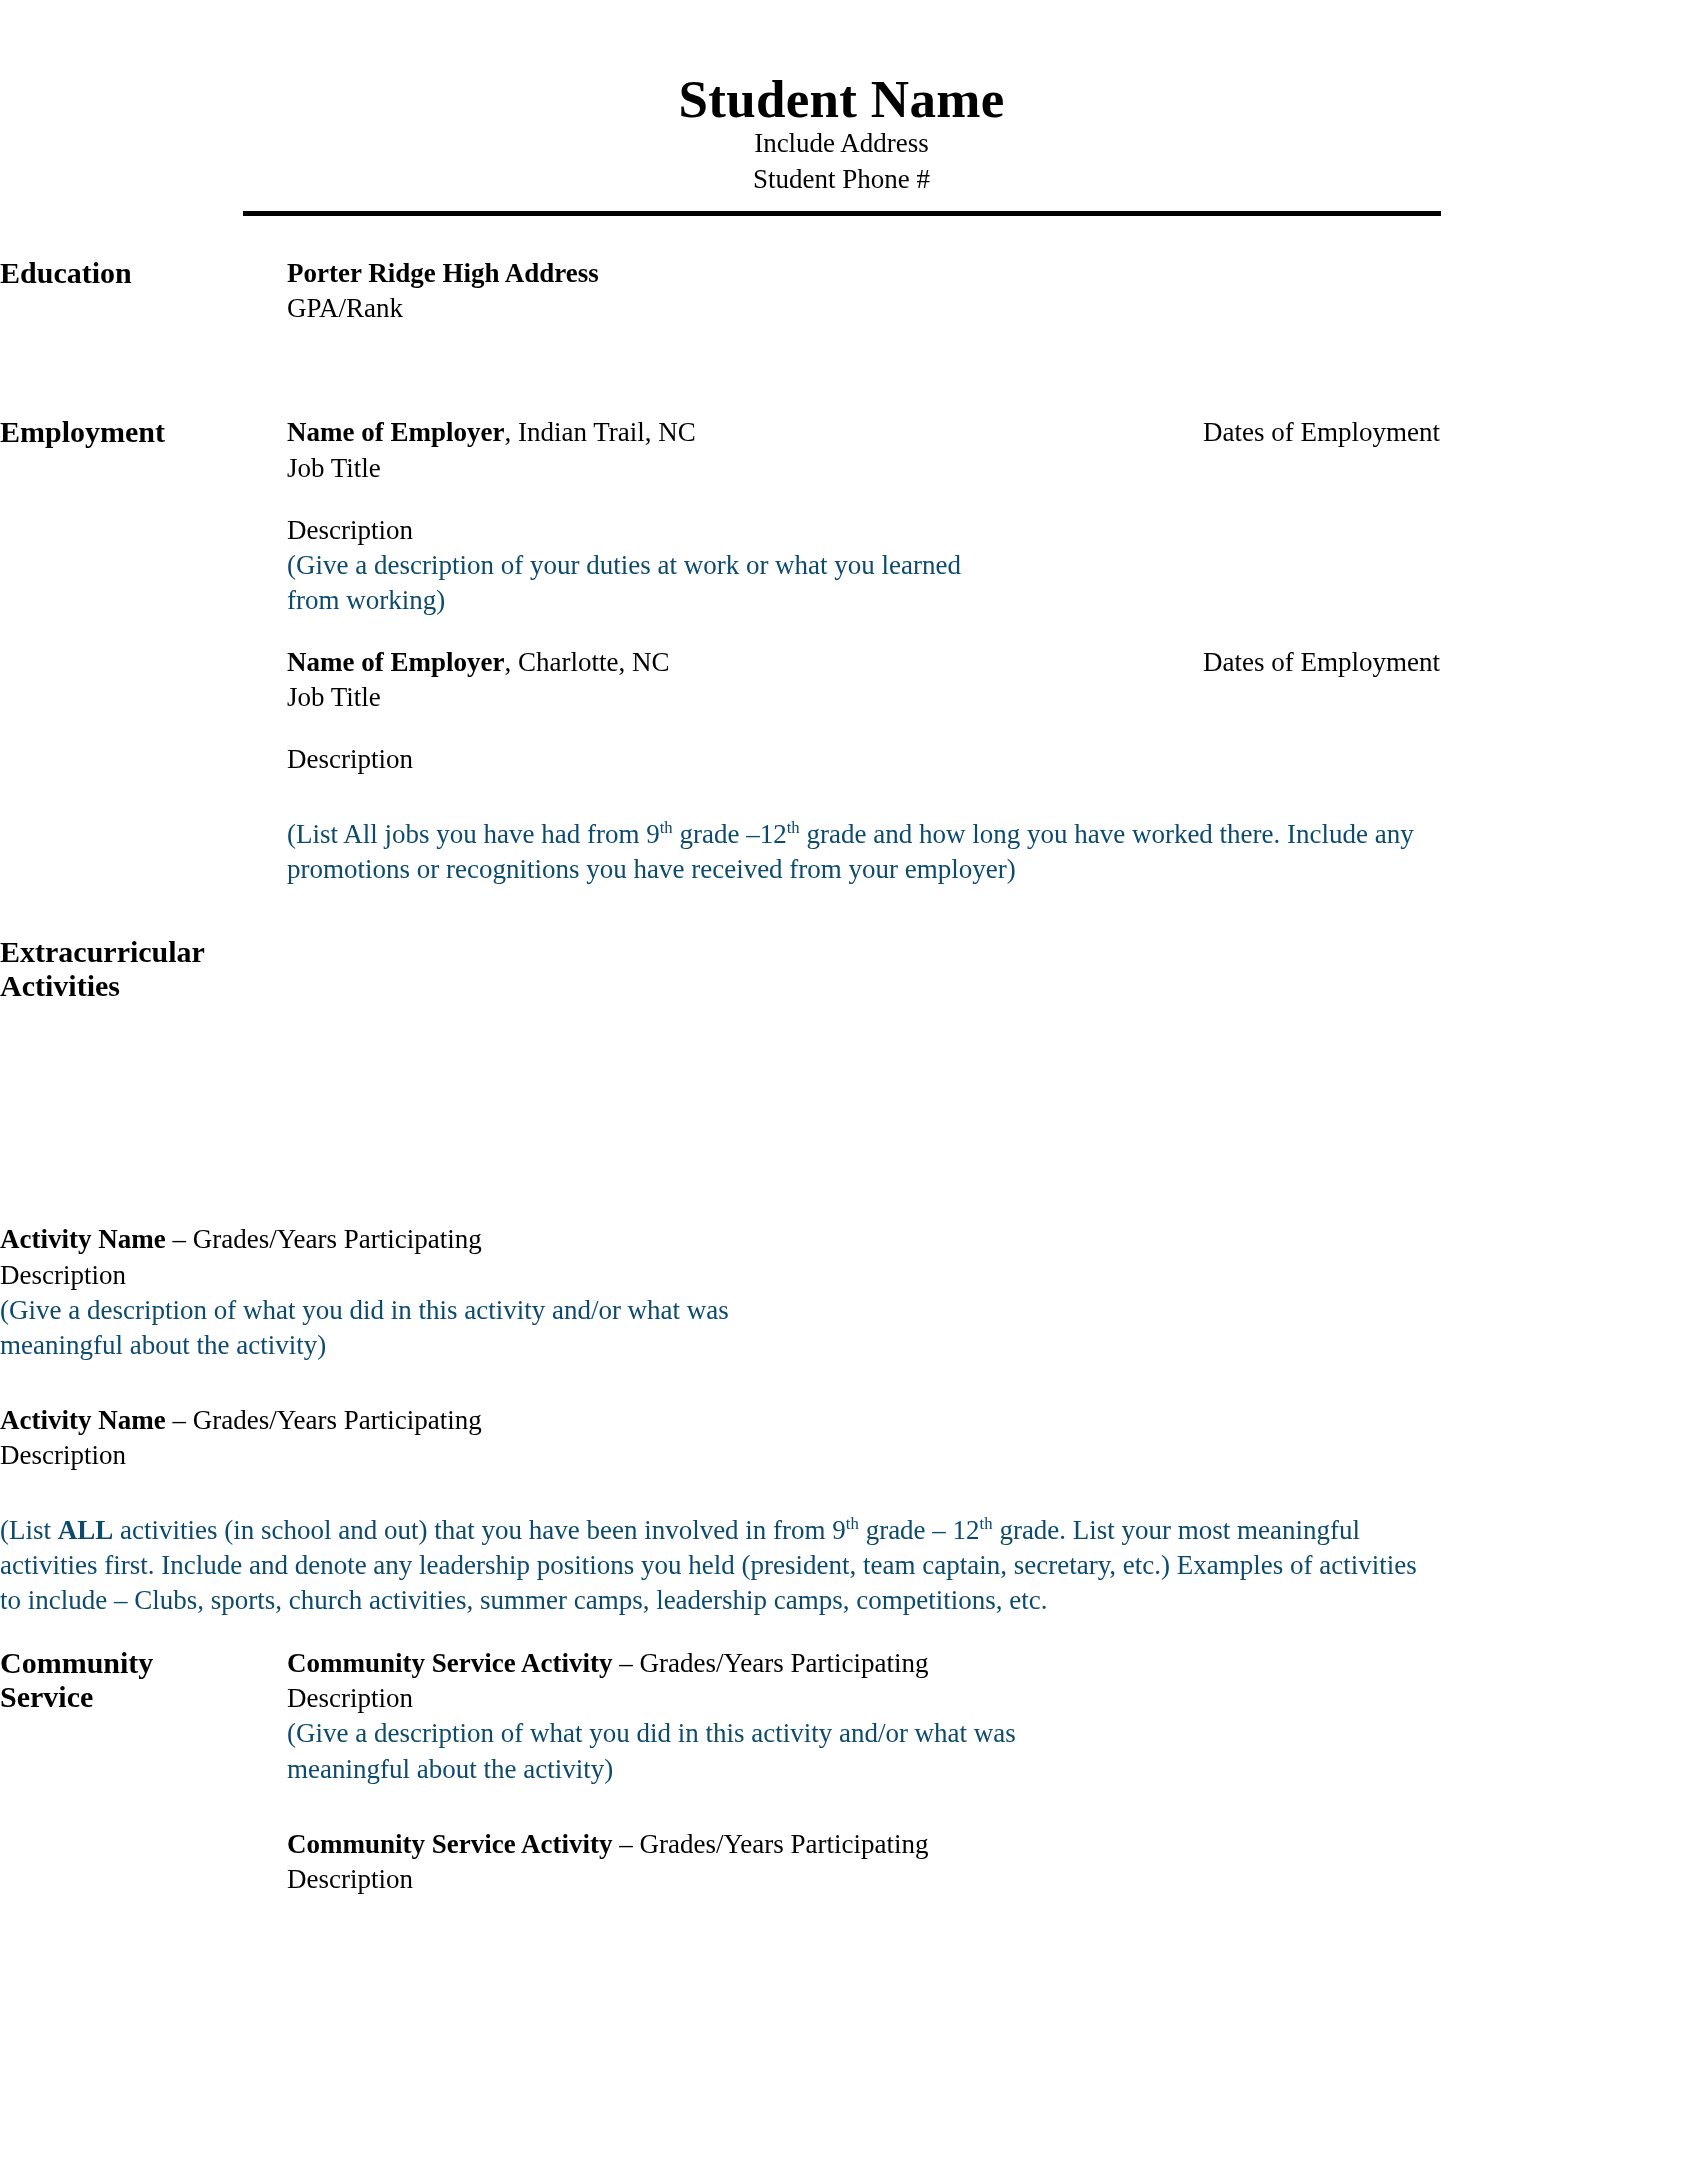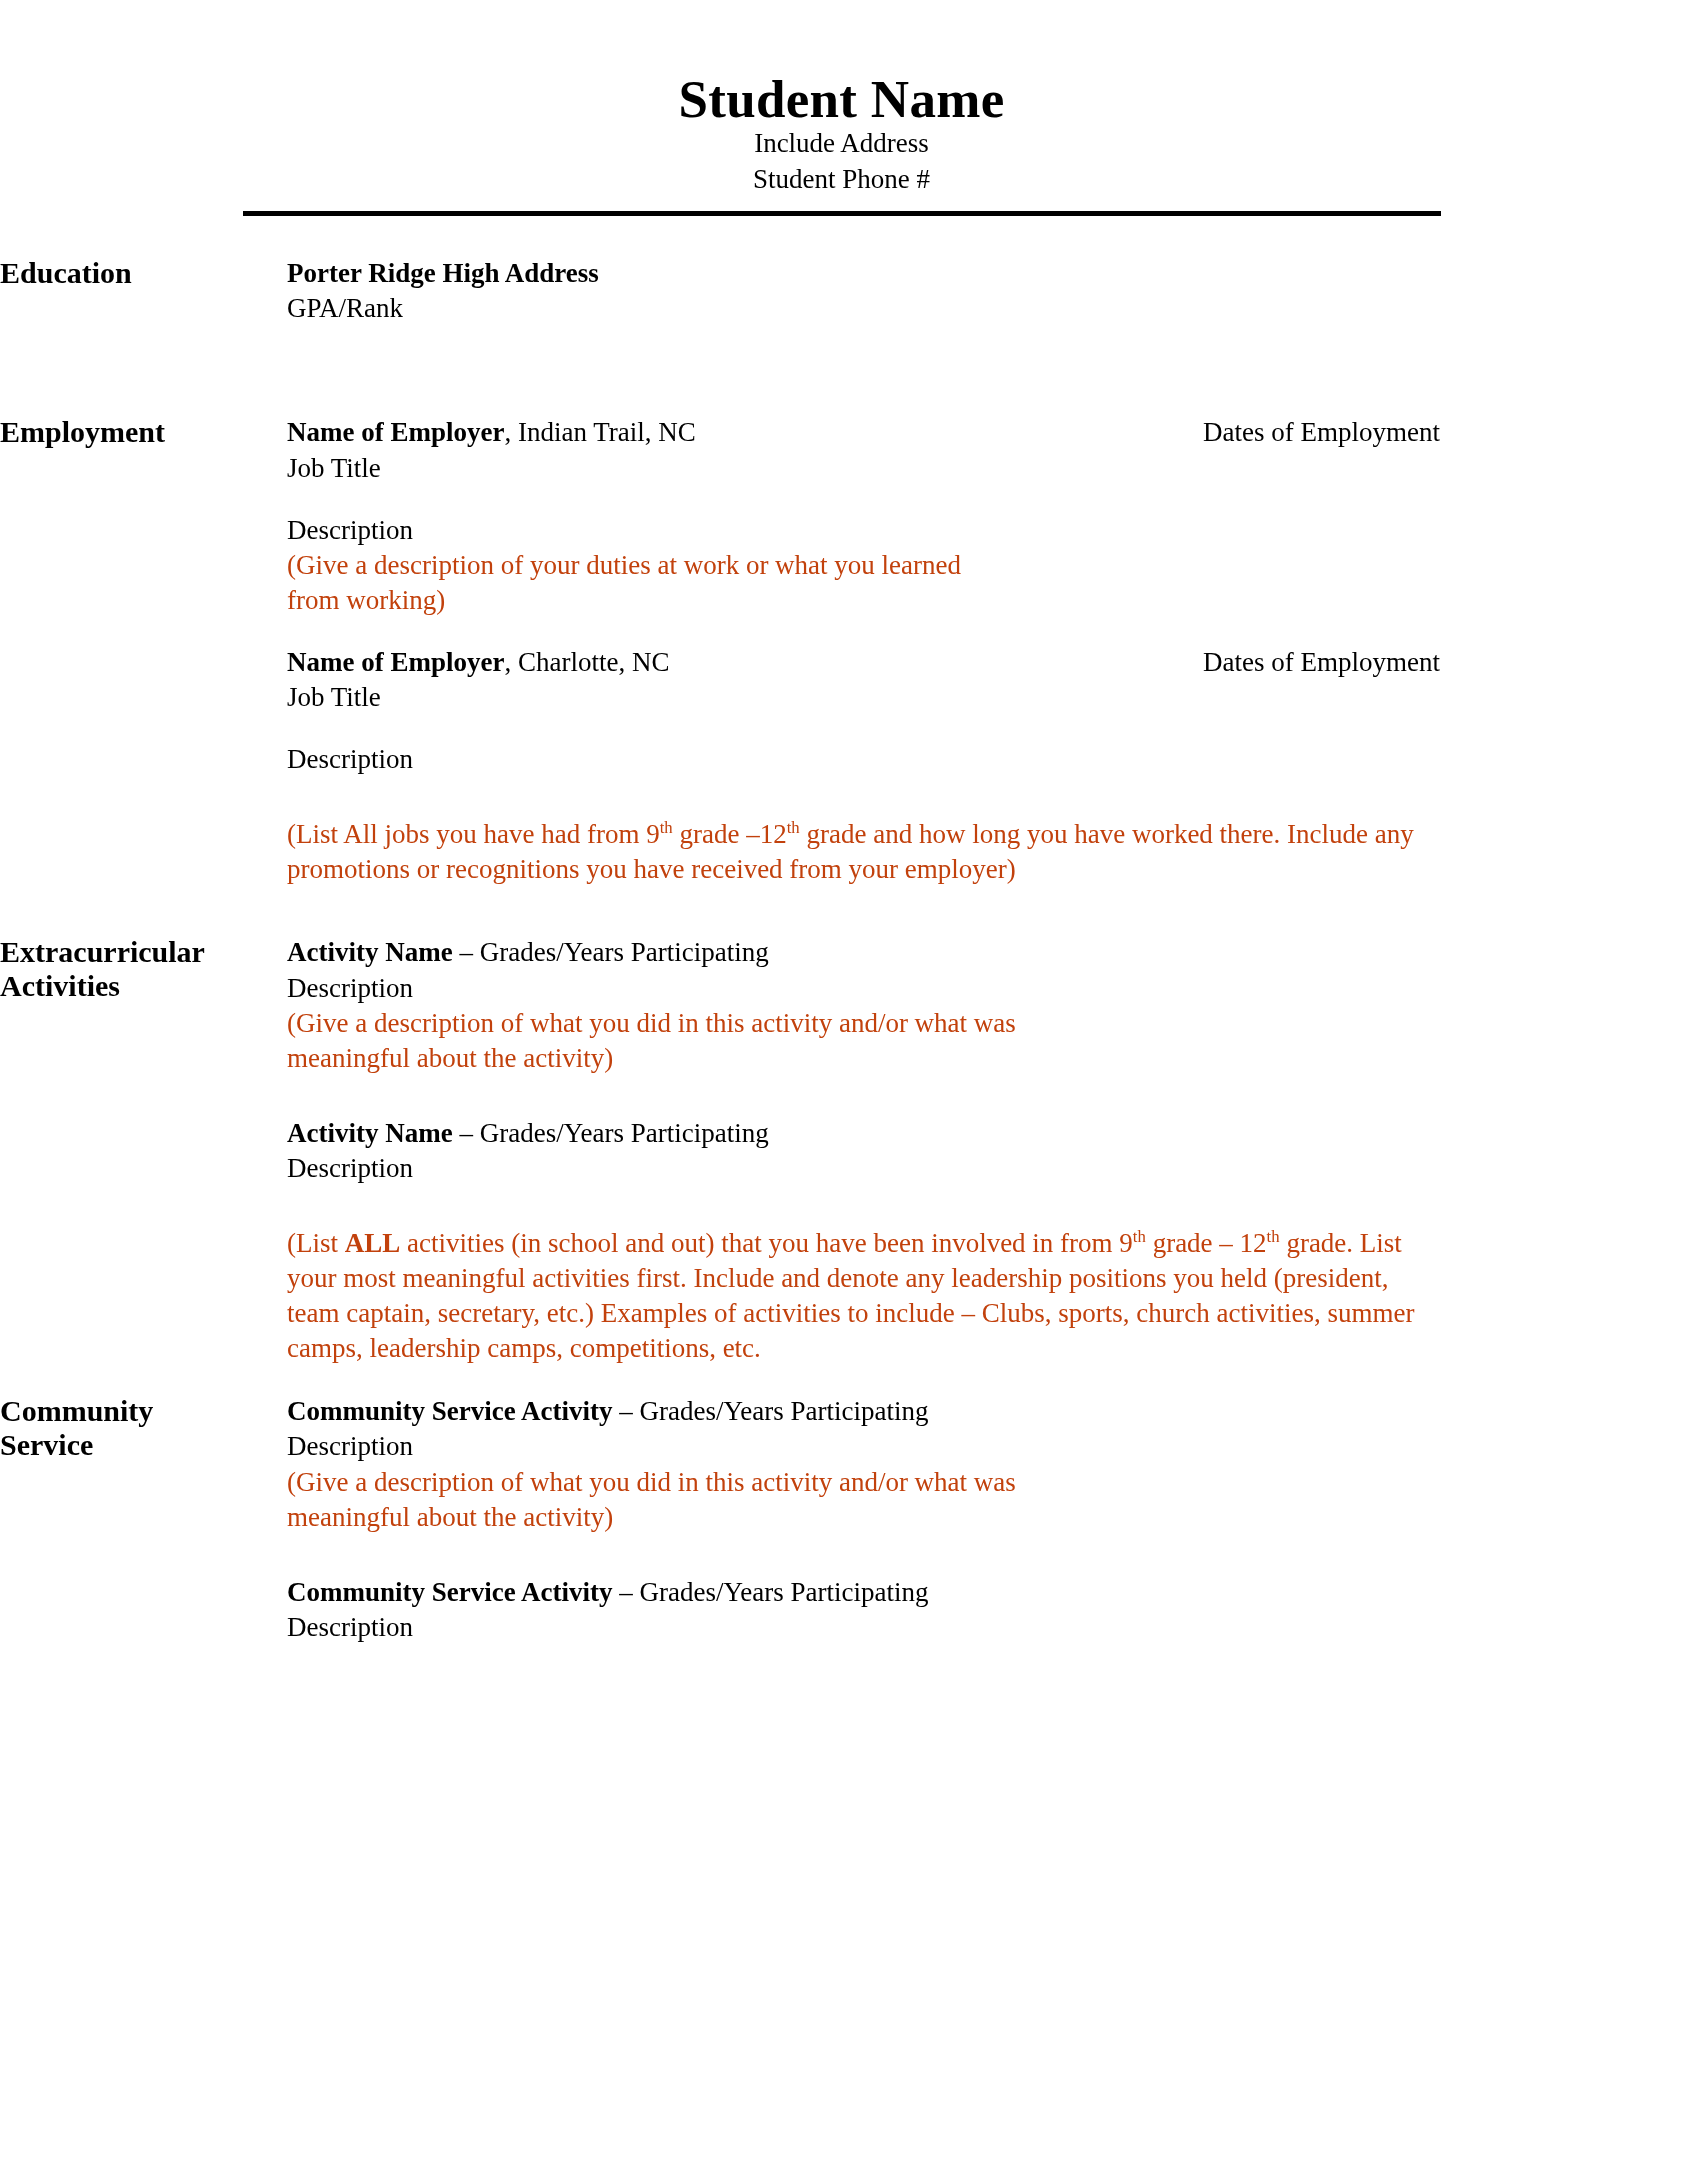--- a/index.html
+++ b/index.html
@@ -68,30 +68,30 @@
 
   .entry-head {
     display: flex;
     justify-content: space-between;
     align-items: baseline;
     width: 100%;
   }
   .entry-head .left { white-space: nowrap; }
   .entry-head .right { white-space: nowrap; padding-left: 30px; }
   .bold { font-weight: bold; }
-  .note { color: #c2410c; }
+  .note { color: #0c4a6e; }
   sup { font-size: 0.62em; vertical-align: super; line-height: 0; }
 
   .line { margin: 0; }
   .gap-sm { height: 27px; }
   .gap-md { height: 40px; }
 
   .sec-education  { margin-top: 4px; }
   .sec-employment { margin-top: 89px; }
-  .sec-extra      { margin-top: 48px; }
+  .sec-extra      { margin-top: 48px; flex-direction: column; }
   .sec-community  { margin-top: 28px; }
 </style>
 </head>
 <body>
 
 <div class="page">
 
   <div class="doc-header">
     <div class="doc-title">Student Name</div>
     <div class="contact-line">Include Address</div>

